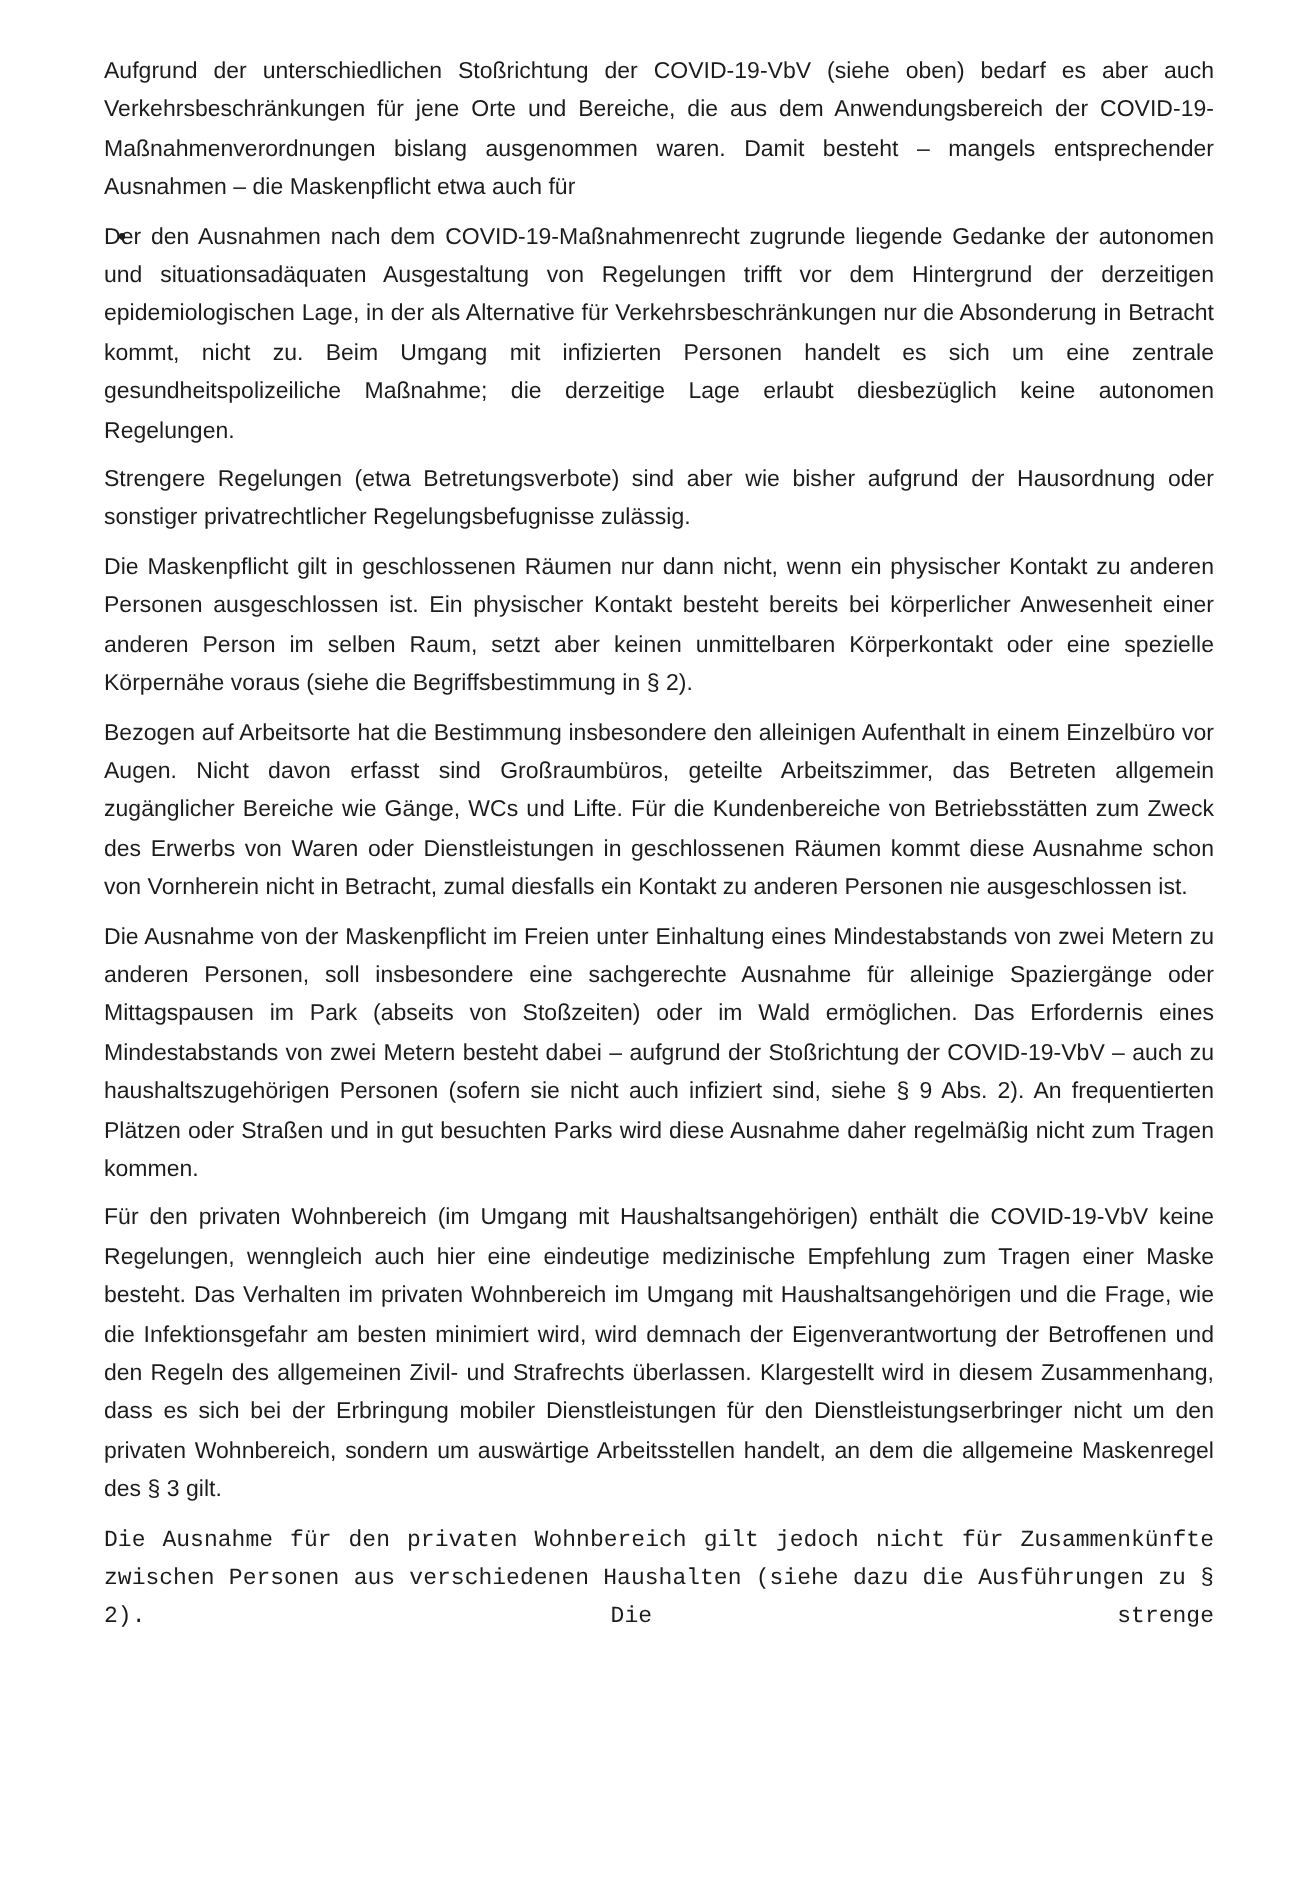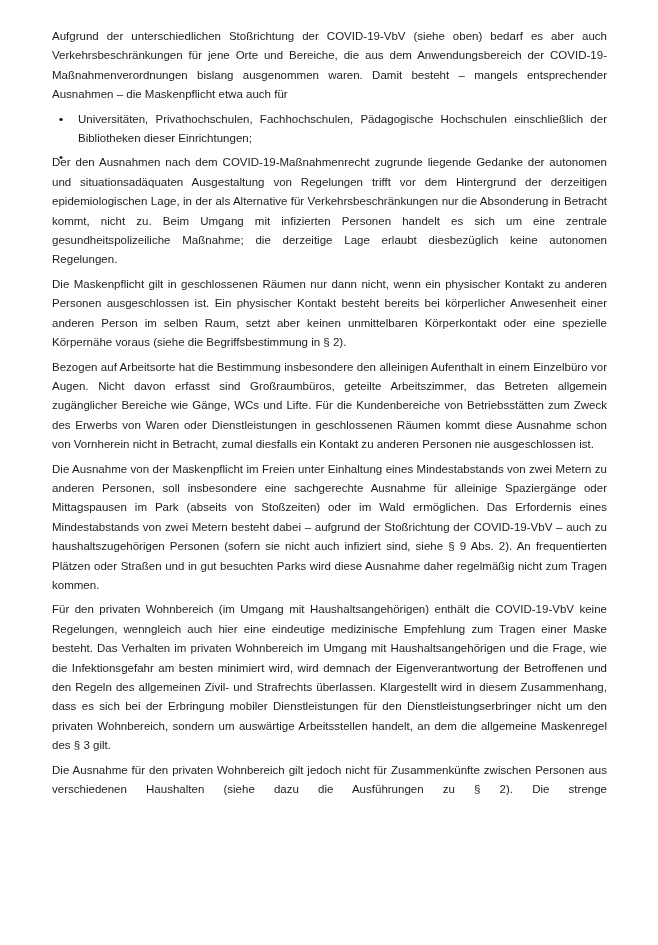--- a/index.html
+++ b/index.html
@@ -20,20 +20,21 @@
   }
   .doc p {
     margin: 0 0 5px 0;
     font-size: 11.5px;
     line-height: 19.4px;
     text-align: justify;
     letter-spacing: 0.01px;
   }
   .doc p.justify-last {
     text-align-last: justify;
+    font-family: Liberation Mono, monospace;
   }
   .doc ul {
     margin: 0 0 5px 0;
     padding: 0 0 0 26px;
     list-style: none;
   }
   .doc li {
     position: relative;
     font-size: 11.5px;
     line-height: 19.4px;
@@ -47,23 +48,24 @@
   }
 </style>
 </head>
 <body style="background: rgb(255, 255, 255);">
 
 <div class="page" style="color: rgb(28, 28, 28);">
   <div class="doc" id="document-body">
       <p>Aufgrund der unterschiedlichen Stoßrichtung der COVID-19-VbV (siehe oben) bedarf es aber auch Verkehrsbeschränkungen für jene Orte und Bereiche, die aus dem Anwendungsbereich der COVID-19-Maßnahmenverordnungen bislang ausgenommen waren. Damit besteht – mangels entsprechender Ausnahmen – die Maskenpflicht etwa auch für</p>
       <ul>
         <li><span class="bullet-marker">•</span></li>
-        <li><span class="bullet-marker">•</span><span>Universitäten, Privathochschulen, Fachhochschulen, Pädagogische Hochschulen einschließlich der Bibliotheken dieser Einrichtungen;</span></li>
+        <li><span class="bullet-marker">•</span></li>
         <li><span class="bullet-marker">•</span></li>
       </ul>
       <p>Der den Ausnahmen nach dem COVID-19-Maßnahmenrecht zugrunde liegende Gedanke der autonomen und situationsadäquaten Ausgestaltung von Regelungen trifft vor dem Hintergrund der derzeitigen epidemiologischen Lage, in der als Alternative für Verkehrsbeschränkungen nur die Absonderung in Betracht kommt, nicht zu. Beim Umgang mit infizierten Personen handelt es sich um eine zentrale gesundheitspolizeiliche Maßnahme; die derzeitige Lage erlaubt diesbezüglich keine autonomen Regelungen.</p>
+      <p>Strengere Regelungen (etwa Betretungsverbote) sind aber wie bisher aufgrund der Hausordnung oder sonstiger privatrechtlicher Regelungsbefugnisse zulässig.</p>
       <p>Die Maskenpflicht gilt in geschlossenen Räumen nur dann nicht, wenn ein physischer Kontakt zu anderen Personen ausgeschlossen ist. Ein physischer Kontakt besteht bereits bei körperlicher Anwesenheit einer anderen Person im selben Raum, setzt aber keinen unmittelbaren Körperkontakt oder eine spezielle Körpernähe voraus (siehe die Begriffsbestimmung in § 2).</p>
       <p>Bezogen auf Arbeitsorte hat die Bestimmung insbesondere den alleinigen Aufenthalt in einem Einzelbüro vor Augen. Nicht davon erfasst sind Großraumbüros, geteilte Arbeitszimmer, das Betreten allgemein zugänglicher Bereiche wie Gänge, WCs und Lifte. Für die Kundenbereiche von Betriebsstätten zum Zweck des Erwerbs von Waren oder Dienstleistungen in geschlossenen Räumen kommt diese Ausnahme schon von Vornherein nicht in Betracht, zumal diesfalls ein Kontakt zu anderen Personen nie ausgeschlossen ist.</p>
       <p>Die Ausnahme von der Maskenpflicht im Freien unter Einhaltung eines Mindestabstands von zwei Metern zu anderen Personen, soll insbesondere eine sachgerechte Ausnahme für alleinige Spaziergänge oder Mittagspausen im Park (abseits von Stoßzeiten) oder im Wald ermöglichen. Das Erfordernis eines Mindestabstands von zwei Metern besteht dabei – aufgrund der Stoßrichtung der COVID-19-VbV – auch zu haushaltszugehörigen Personen (sofern sie nicht auch infiziert sind, siehe § 9 Abs. 2). An frequentierten Plätzen oder Straßen und in gut besuchten Parks wird diese Ausnahme daher regelmäßig nicht zum Tragen kommen.</p>
       <p>Für den privaten Wohnbereich (im Umgang mit Haushaltsangehörigen) enthält die COVID-19-VbV keine Regelungen, wenngleich auch hier eine eindeutige medizinische Empfehlung zum Tragen einer Maske besteht. Das Verhalten im privaten Wohnbereich im Umgang mit Haushaltsangehörigen und die Frage, wie die Infektionsgefahr am besten minimiert wird, wird demnach der Eigenverantwortung der Betroffenen und den Regeln des allgemeinen Zivil- und Strafrechts überlassen. Klargestellt wird in diesem Zusammenhang, dass es sich bei der Erbringung mobiler Dienstleistungen für den Dienstleistungserbringer nicht um den privaten Wohnbereich, sondern um auswärtige Arbeitsstellen handelt, an dem die allgemeine Maskenregel des § 3 gilt.</p>
       <p class="justify-last">Die Ausnahme für den privaten Wohnbereich gilt jedoch nicht für Zusammenkünfte zwischen Personen aus verschiedenen Haushalten (siehe dazu die Ausführungen zu § 2). Die strenge</p>
     </div>
 </div>
 
 </body></html>

